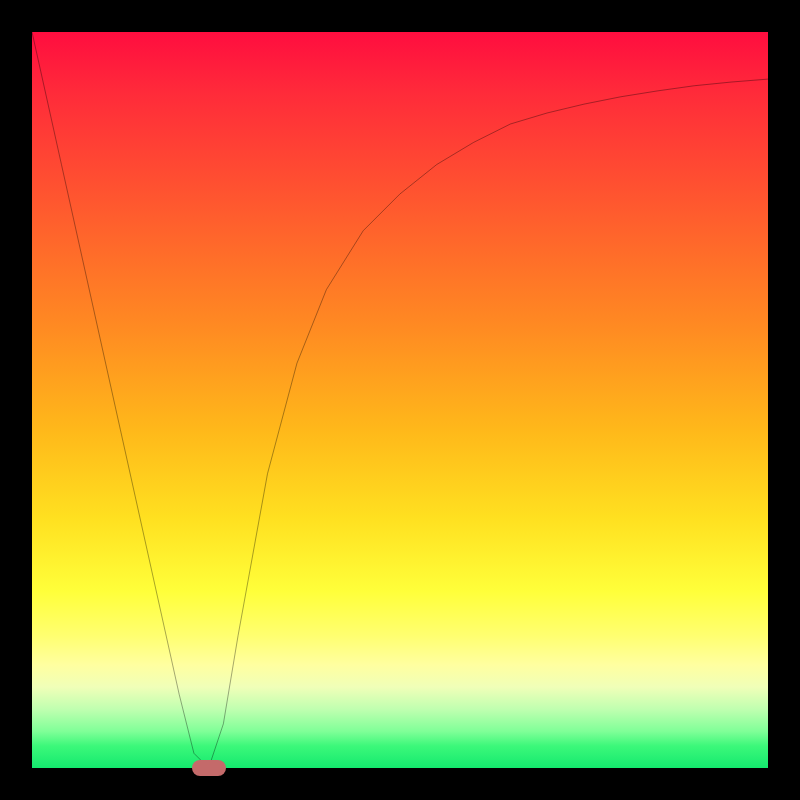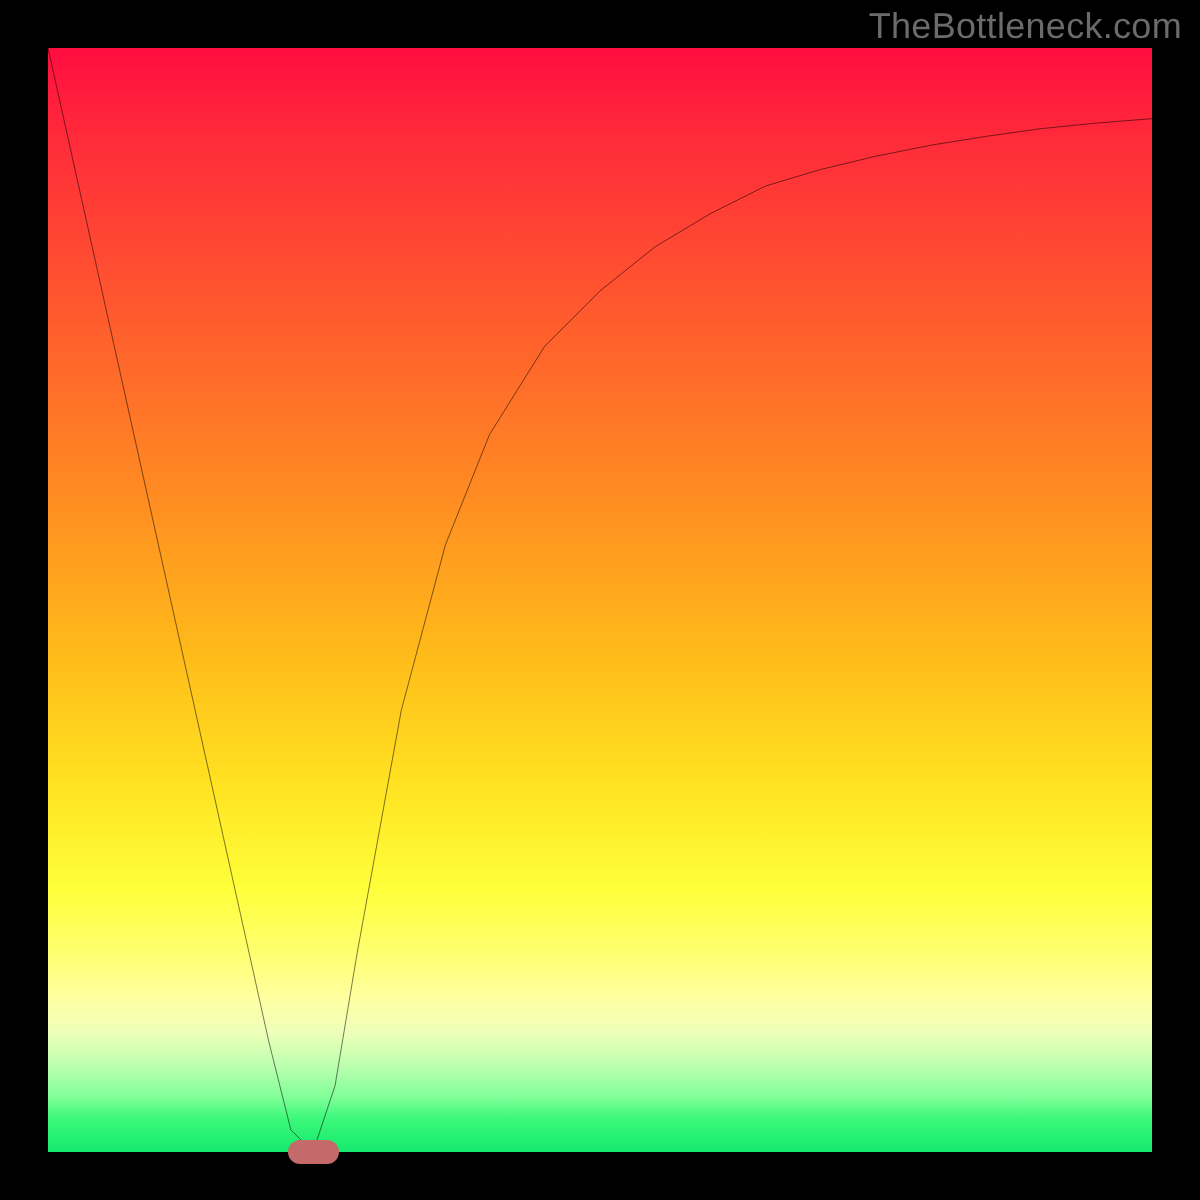--- a/index.html
+++ b/index.html
@@ -66,21 +66,20 @@
     border-radius: 8px;
     background: #c46a6a;
     transform: translate(-50%, -50%);
   }
 </style>
 </head>
 <body>
 
 <div class="frame">
 
-  <div class="watermark">TheBottleneck.com</div>
 
   <div class="plot-area">
 
     <svg viewBox="0 0 100 100" preserveAspectRatio="none">
       <path d="M0.000 0.000 L4.000 18.000 L8.000 36.000 L12.000 54.000 L16.000 72.000 L20.000 90.000 L22.000 98.000 L24.000 100.000 L26.000 94.000 L28.000 82.000 L32.000 60.000 L36.000 45.000 L40.000 35.000 L45.000 27.000 L50.000 22.000 L55.000 18.000 L60.000 15.000 L65.000 12.500 L70.000 11.000 L75.000 9.800 L80.000 8.800 L85.000 8.000 L90.000 7.300 L95.000 6.800 L100.000 6.400" fill="none" stroke="#000" stroke-width="0.35" vector-effect="non-scaling-stroke"></path>
     </svg>
 
     <div class="marker" style="left: 24%; top: 100%;"></div>
   </div>
 

